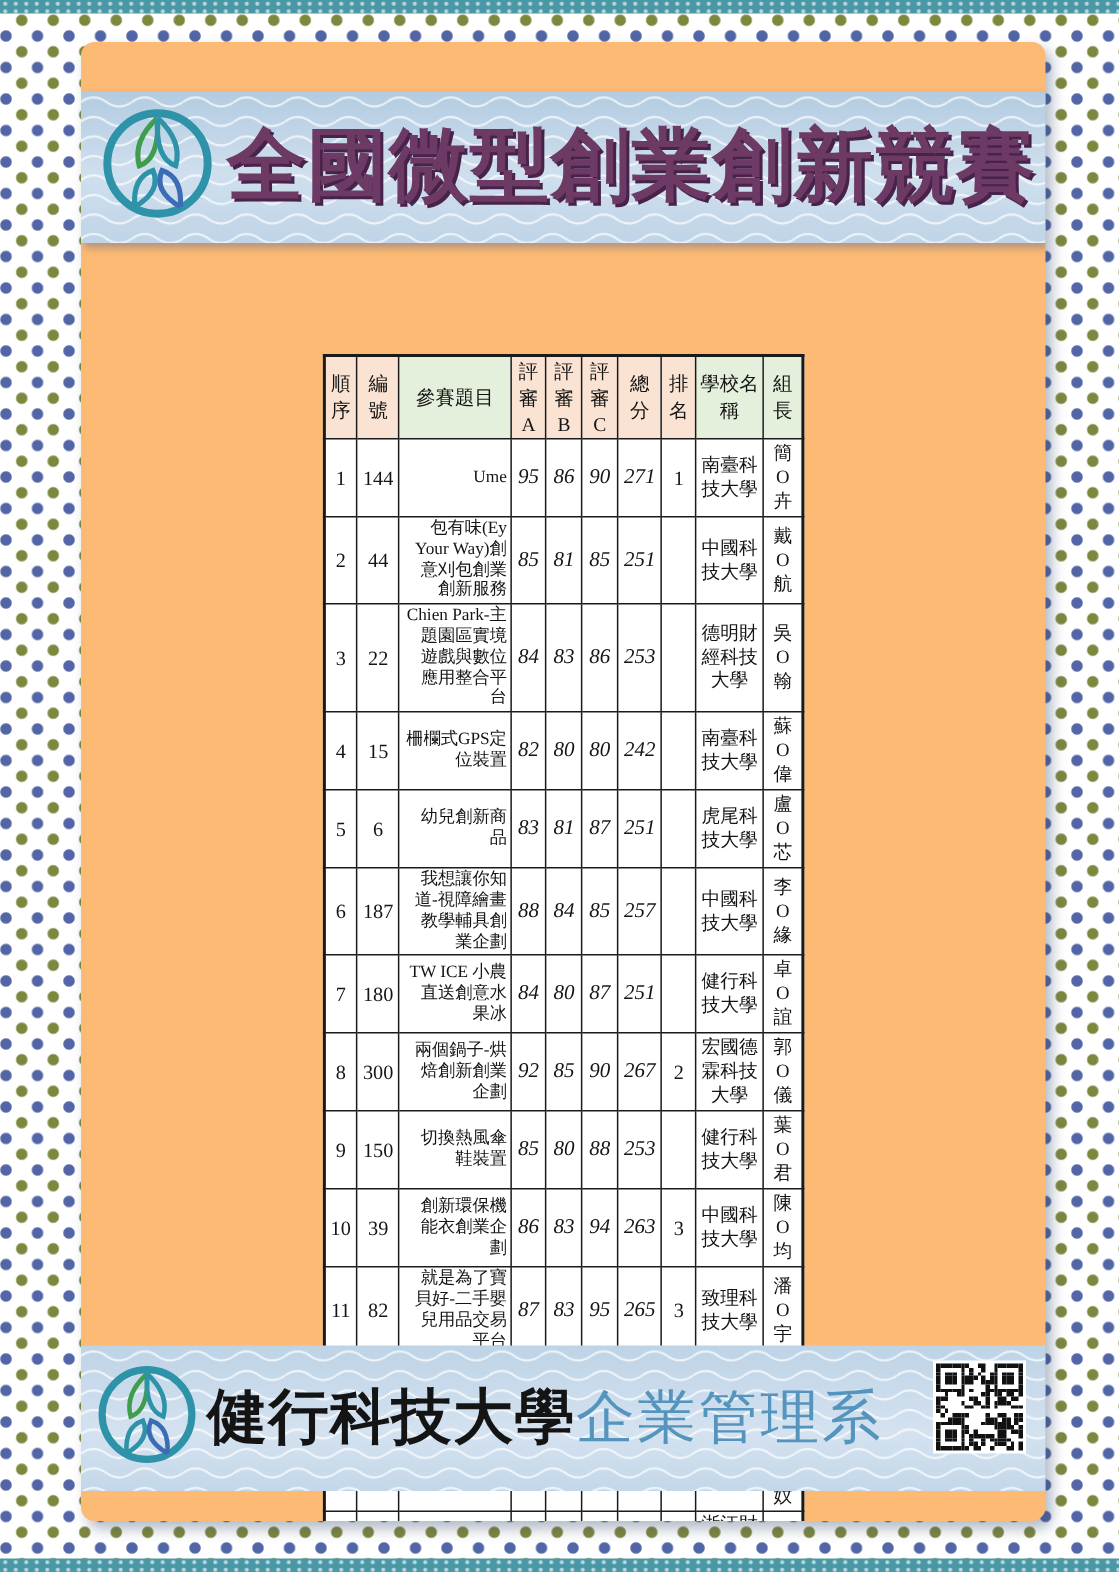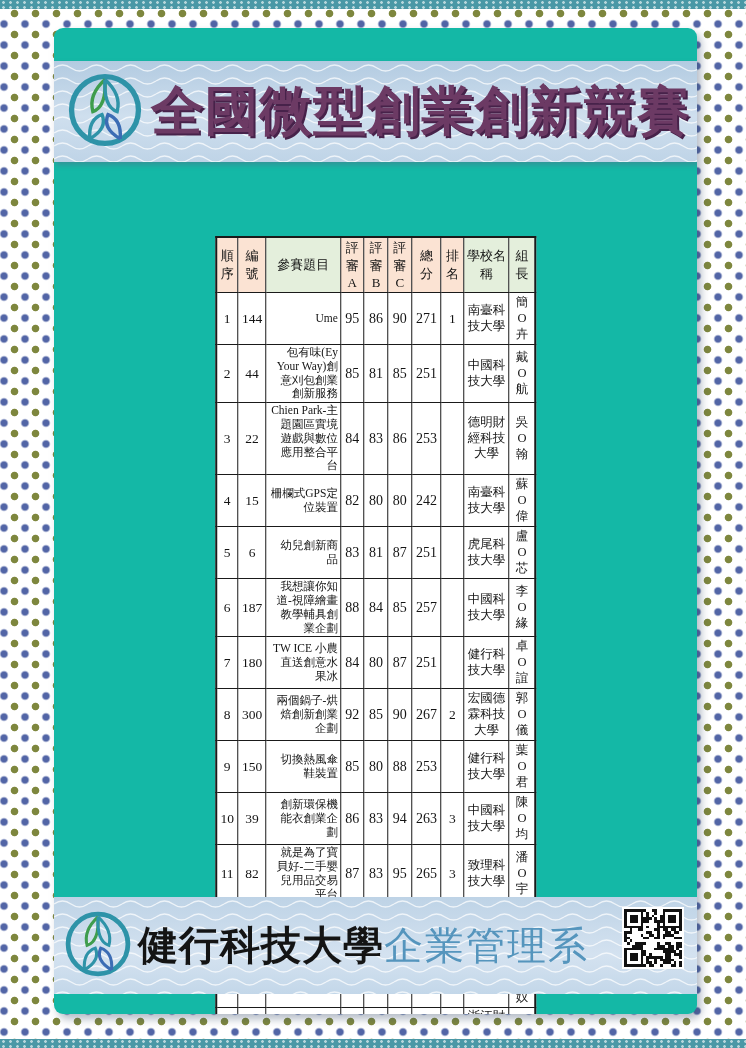--- a/index.html
+++ b/index.html
@@ -15,21 +15,21 @@
   }
   .edge-strip{
     position:absolute;left:0;width:746px;height:9px;background-color:#4a98a6;
     background-image:radial-gradient(circle, rgba(255,255,255,.6) 1.1px, transparent 1.6px);
     background-size:7px 5px;z-index:5;
   }
   .edge-top{top:0;}
   .edge-bottom{bottom:0;}
   .card{
     position:absolute;left:54px;top:28px;width:643px;height:986px;
-    background:#14b8a6;border-radius:9px;
+    background:#fdba74;border-radius:9px;
     box-shadow:4px 5px 9px rgba(55,75,105,.38);
     z-index:2;overflow:hidden;
   }
   
   .banner{
     position:absolute;left:0;top:33px;width:100%;height:101px;
     background:linear-gradient(180deg,#b3cbe1 0%,#cfdfee 55%,#bfd4e7 100%);
     box-shadow:2px 3px 5px rgba(90,105,135,.45);
     overflow:hidden;
   }
@@ -53,21 +53,21 @@
   .score-table th,.score-table td{
     border:1px solid #1a1a1a;text-align:center;vertical-align:middle;
     padding:1px 2px;color:#141414;overflow:hidden;
   }
   .score-table th{height:40px;font-weight:normal;font-size:13px;}
   .score-table td{height:39px;font-size:13.5px;}
   .score-table tbody tr:nth-child(14) td{height:54px;}
   th.hp{background:#fbe3d3;}
   th.hg{background:#e4efdc;}
   td.c-title{text-align:right;font-size:11.5px;line-height:1.2;padding-left:3px;}
-  td.c-num{font-size:14px;}
+  td.c-num{font-size:14px;font-style:italic;}
   td.c-school{font-size:12.5px;line-height:1.25;}
   td.c-leader{font-size:12.5px;}
   
   .footerband{
     position:absolute;left:0;top:869px;width:100%;height:97px;
     background:linear-gradient(180deg,#bed3e6 0%,#d4e2f0 60%,#c3d7e9 100%);
     overflow:hidden;
   }
   .footer-content{position:relative;display:flex;align-items:center;height:100%;padding-left:10px;}
   .footer-textcol{display:flex;flex-direction:column;margin-left:6px;}

